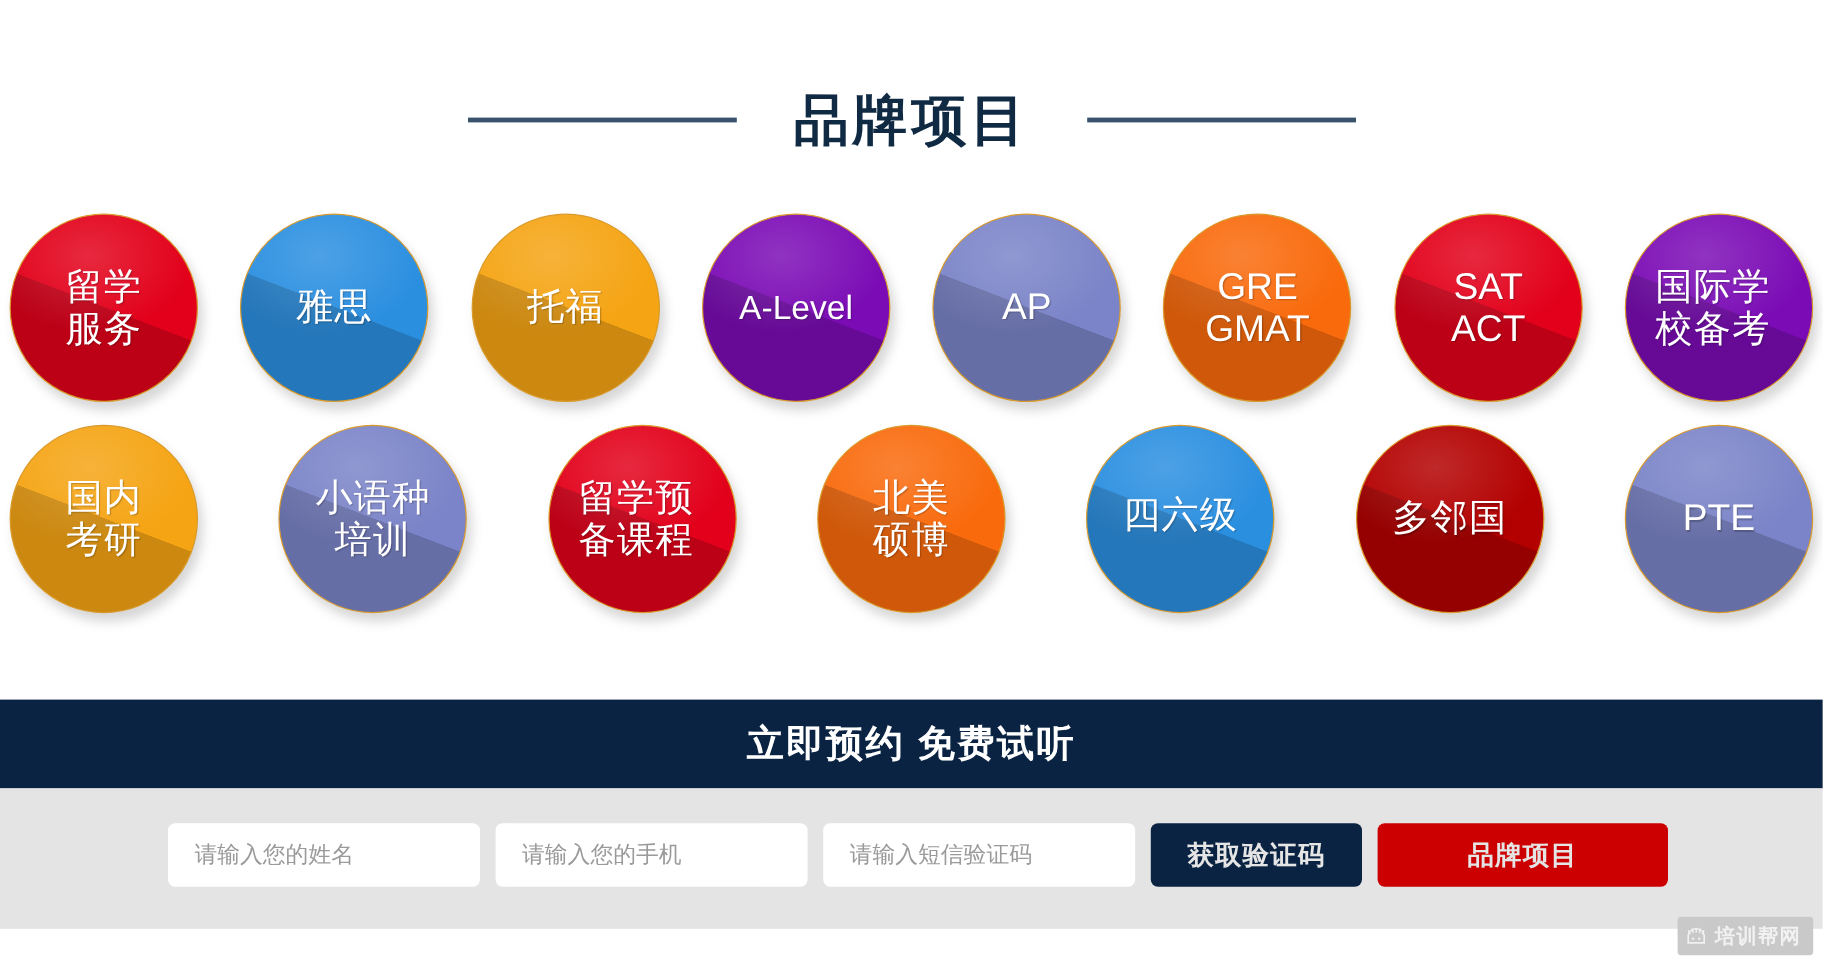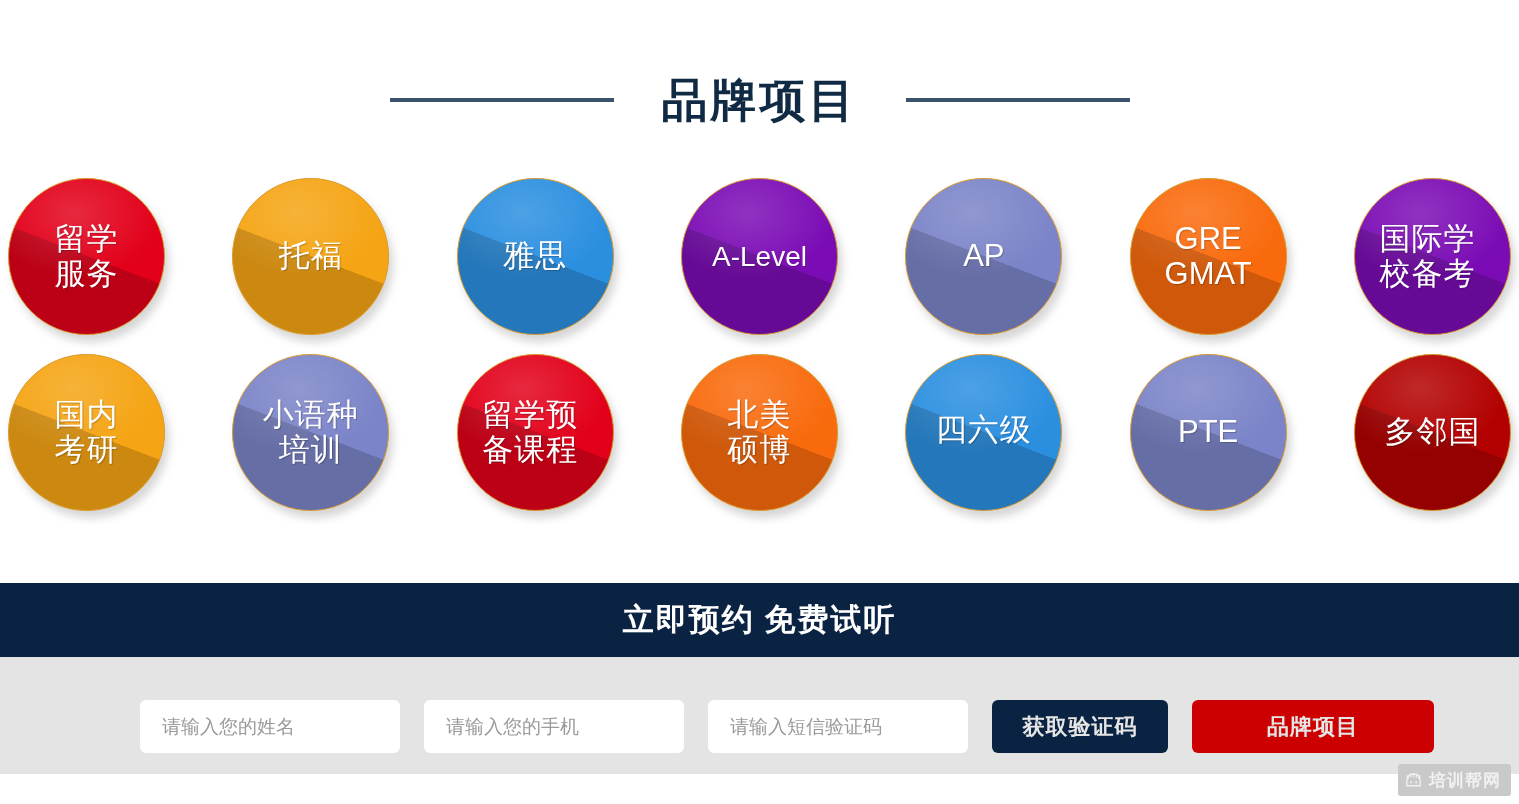--- a/index.html
+++ b/index.html
@@ -72,31 +72,31 @@
   .sm  .bubble-label{font-size:28px;letter-spacing:0px;}
   .wide .bubble-label{width:178px;margin-left:-10px;}
 
   
   .banner{
     position:absolute;left:0;top:583px;width:1519px;height:74px;
     background:#0a2342;
     display:flex;align-items:center;justify-content:center;
   }
   .banner-text{
-    color:#ffffff;font-size:31px;font-weight:bold;letter-spacing:2px;font-family:Liberation Serif, serif;
+    color:#ffffff;font-size:31px;font-weight:bold;letter-spacing:2px;
   }
 
   
   .formstrip{
     position:absolute;left:0;top:657px;width:1519px;height:117px;
     background:#e4e4e4;
   }
   .formrow{
-    position:absolute;left:140px;top:43px;
-    display:flex;align-items:center;gap:14px;justify-content:center;
+    position:absolute;left:140px;top:29px;
+    display:flex;align-items:center;gap:3px;justify-content:center;
   }
   .field{
     width:260px;height:53px;background:#ffffff;
     border:none;border-radius:6px;outline:none;
     font-size:19px;color:#9a9a9a;
     padding:0 0 0 22px;box-sizing:border-box;
     font-family:"Liberation Sans","DejaVu Sans",sans-serif;
     margin-right:10px;
   }
   .field::placeholder{color:#9a9a9a;opacity:1;}
@@ -133,35 +133,39 @@
   <div class="title-text">品牌项目</div>
   <div class="title-rule"></div>
 </div>
 
 <div class="grid">
   <div class="row row-1" id="row1">
       <div class="bubble cn" style="background: rgb(226, 0, 26);">
         <div class="bubble-label">留学
 服务</div>
       </div>
+      <div class="bubble cn" style="background: rgb(43, 143, 224);">
+        <div class="bubble-label">雅思</div>
+      </div>
       <div class="bubble cn" style="background: rgb(245, 164, 19);">
         <div class="bubble-label">托福</div>
-      </div>
-      <div class="bubble cn" style="background: rgb(43, 143, 224);">
-        <div class="bubble-label">雅思</div>
       </div>
       <div class="bubble sm" style="background: rgb(123, 12, 181);">
         <div class="bubble-label">A-Level</div>
       </div>
       <div class="bubble en" style="background: rgb(123, 132, 200);">
         <div class="bubble-label">AP</div>
       </div>
       <div class="bubble en" style="background: rgb(249, 106, 12);">
         <div class="bubble-label">GRE
 GMAT</div>
+      </div>
+      <div class="bubble en" style="background: rgb(226, 0, 26);">
+        <div class="bubble-label">SAT
+ACT</div>
       </div>
       <div class="bubble cn wide" style="background: rgb(123, 12, 181);">
         <div class="bubble-label">国际学
 校备考</div>
       </div>
     </div>
   <div class="row row-2" id="row2">
       <div class="bubble cn" style="background: rgb(245, 164, 19);">
         <div class="bubble-label">国内
 考研</div>
@@ -174,25 +178,25 @@
         <div class="bubble-label">留学预
 备课程</div>
       </div>
       <div class="bubble cn" style="background: rgb(249, 106, 12);">
         <div class="bubble-label">北美
 硕博</div>
       </div>
       <div class="bubble cn" style="background: rgb(43, 143, 224); font-family: Liberation Mono, monospace;">
         <div class="bubble-label">四六级</div>
       </div>
+      <div class="bubble cn" style="background: rgb(179, 0, 0);">
+        <div class="bubble-label">多邻国</div>
+      </div>
       <div class="bubble en" style="background: rgb(123, 132, 200);">
         <div class="bubble-label">PTE</div>
-      </div>
-      <div class="bubble cn" style="background: rgb(179, 0, 0);">
-        <div class="bubble-label">多邻国</div>
       </div>
     </div>
 </div>
 
 <div class="banner">
   <div class="banner-text">立即预约 免费试听</div>
 </div>
 
 <div class="formstrip">
   <div class="formrow">

